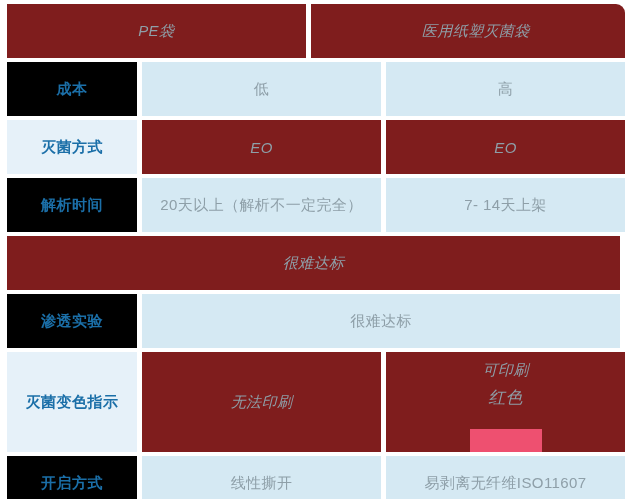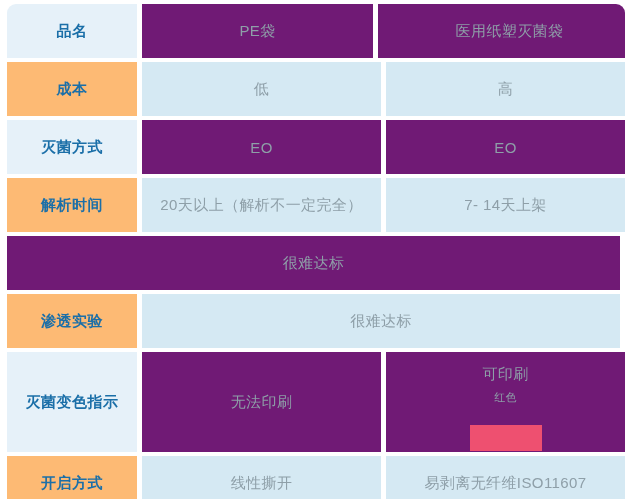--- a/index.html
+++ b/index.html
@@ -54,22 +54,22 @@
   .c-val {
     flex: 1 1 0;
     color: #8e9fa8;
     font-size: 15px;
     letter-spacing: 0.4px;
   }
   .c-mid { margin-right: 5px; }
 
   
   .tint-a .c-label { background: #e6f1f9; }
-  .tint-a .c-val   { background: #701a75; }
-  .tint-b .c-label { background: #fdba74; }
+  .tint-a .c-val   { background: #7f1d1d; font-style: italic; }
+  .tint-b .c-label { background: #000000; }
   .tint-b .c-val   { background: #d5e9f3; }
 
   
   .t-row:first-child .c-label { border-top-left-radius: 9px; }
   .t-row:first-child .c-val:last-child { border-top-right-radius: 9px; padding-left: 16px; }
   .t-row:last-child .c-label { border-bottom-left-radius: 9px; }
   .t-row:last-child .c-val:last-child { border-bottom-right-radius: 9px; }
 
   
   .h-std { height: 54px; }
@@ -94,36 +94,35 @@
     align-items: flex-end;
     gap: 48px;
   }
   .swatch-item {
     display: flex;
     flex-direction: column;
     align-items: center;
   }
   .swatch-label {
     color: #8e9fa8;
-    font-size: 11px;
+    font-size: 17px;
     margin-bottom: 20px;
     letter-spacing: 0.3px;
   }
   .swatch-chip {
     width: 72px;
     height: 26px;
   }
 </style>
 </head>
 <body>
 
 <div id="comparison-table">
 
   <div class="t-row tint-a h-std">
-    <div class="cell c-label">品名</div>
     <div class="cell c-val c-mid">PE袋</div>
     <div class="cell c-val">医用纸塑灭菌袋</div>
   </div>
 
   <div class="t-row tint-b h-std">
     <div class="cell c-label">成本</div>
     <div class="cell c-val c-mid">低</div>
     <div class="cell c-val">高</div>
   </div>
 

